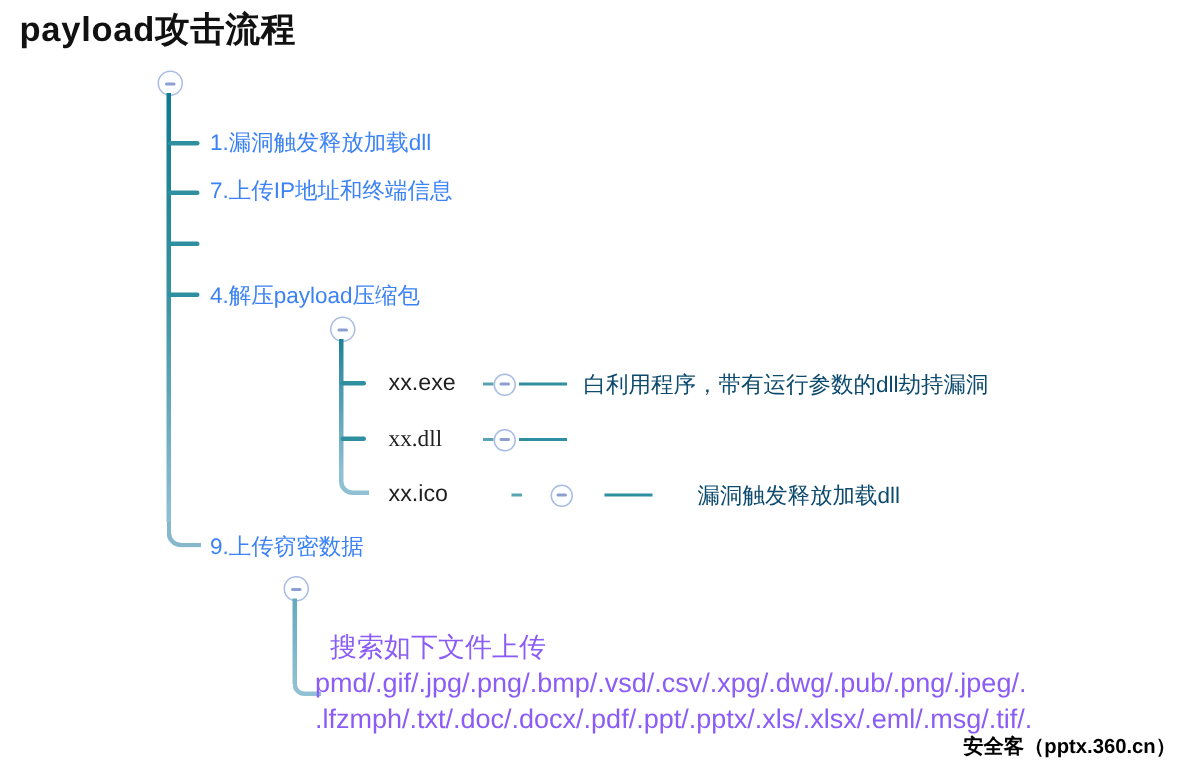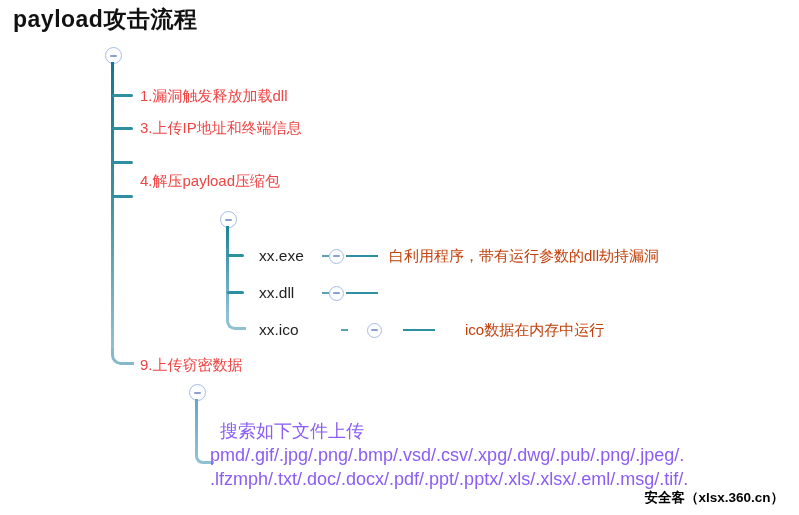--- a/index.html
+++ b/index.html
@@ -28,41 +28,41 @@
     position:absolute; left:111px; top:62px; width:3px; height:286px;
     background:linear-gradient(to bottom,#0d7a91,#37919f 45%,#8fc0d4);
   }
   .corner-main {
     position:absolute; left:111px; top:348px; width:20px; height:14px;
     border-left:3px solid #86b8cb; border-bottom:3px solid #86b8cb;
     border-bottom-left-radius:10px;
   }
   .stub { position:absolute; left:112px; width:21px; height:3px; background:#2e8fa0; border-radius:2px; }
   .stub.s1 { top:94px; } .stub.s2 { top:127px; } .stub.s3 { top:161px; } .stub.s4 { top:195px; }
-  .step { position:absolute; left:140px; font-size:15px; line-height:20px; color:#ef4444; white-space:nowrap; }
-  .step.p1 { top:86px; } .step.p2 { top:118px; } .step.p3 { top:153px; } .step.p4 { top:171px; } .step.p5 { top:355px; }
+  .step { position:absolute; left:140px; font-size:15px; line-height:20px; color:#3b82f6; white-space:nowrap; }
+  .step.p1 { top:86px; } .step.p2 { top:118px; } .step.p3 { top:153px; } .step.p4 { top:188px; } .step.p5 { top:355px; }
   
   .trunk-sub4 {
     position:absolute; left:226px; top:226px; width:3px; height:88px;
     background:linear-gradient(to bottom,#1d8296,#8fc0d4);
   }
   .corner-sub4 {
     position:absolute; left:226px; top:314px; width:17px; height:13px;
     border-left:3px solid #8fc0d4; border-bottom:3px solid #8fc0d4;
     border-bottom-left-radius:9px;
   }
   .stub4 { position:absolute; left:227px; width:17px; height:3px; background:#2e8fa0; border-radius:2px; }
   .stub4.a { top:254px; } .stub4.b { top:291px; }
   
   .file-row { position:absolute; left:259px; height:20px; display:flex; align-items:center; }
-  .file-row.r1 { top:246px; } .file-row.r2 { top:283px; } .file-row.r3 { top:320px;gap:19px; }
+  .file-row.r1 { top:246px; } .file-row.r2 { top:283px;font-family:Liberation Serif, serif; } .file-row.r3 { top:320px;gap:19px; }
   .file-name { font-size:15.5px; color:#1f1f1f; min-width:57px; white-space:nowrap; }
   .conn-dash { width:7px; height:2px; background:#5aa3b2; margin-left:6px; flex:0 0 auto; }
   .conn-line { width:32px; height:2px; background:#2e8fa0; margin-left:2px; flex:0 0 auto; }
-  .file-desc { margin-left:11px; font-size:15px; color:#c2410c; white-space:nowrap; }
+  .file-desc { margin-left:11px; font-size:15px; color:#0c4a6e; white-space:nowrap; }
   
   .trunk-sub5 {
     position:absolute; left:195px; top:399px; width:3px; height:57px;
     background:linear-gradient(to bottom,#63aabe,#8fc0d4);
   }
   .corner-sub5 {
     position:absolute; left:195px; top:456px; width:16px; height:5px;
     border-left:3px solid #8fc0d4; border-bottom:3px solid #8fc0d4;
     border-bottom-left-radius:8px;
   }
@@ -87,21 +87,21 @@
     <span class="minus"></span>
   </div>
   <div class="trunk-main"></div>
   <div class="corner-main"></div>
   <div class="stub s1"></div>
   <div class="stub s2"></div>
   <div class="stub s3"></div>
   <div class="stub s4"></div>
 
   <div class="step p1">1.漏洞触发释放加载dll</div>
-  <div class="step p2">3.上传IP地址和终端信息</div>
+  <div class="step p2">7.上传IP地址和终端信息</div>
   <div class="step p4">4.解压payload压缩包</div>
   <div class="step p5">9.上传窃密数据</div>
 
   <div class="node" style="left:220px; top:211px;">
     <span class="minus"></span>
   </div>
   <div class="trunk-sub4"></div>
   <div class="corner-sub4"></div>
   <div class="stub4 a"></div>
   <div class="stub4 b"></div>
@@ -123,30 +123,30 @@
       </span>
     <span class="conn-line"></span>
   </div>
   <div class="file-row r3">
     <span class="file-name">xx.ico</span>
     <span class="conn-dash"></span>
     <span class="node inline">
         <span class="minus"></span>
       </span>
     <span class="conn-line"></span>
-    <span class="file-desc">ico数据在内存中运行</span>
+    <span class="file-desc">漏洞触发释放加载dll</span>
   </div>
 
   <div class="node" style="left:189px; top:384px;">
     <span class="minus"></span>
   </div>
   <div class="trunk-sub5"></div>
   <div class="corner-sub5"></div>
 
   <div class="note">
     <div class="line first">搜索如下文件上传</div>
     <div class="line">pmd/.gif/.jpg/.png/.bmp/.vsd/.csv/.xpg/.dwg/.pub/.png/.jpeg/.</div>
     <div class="line">.lfzmph/.txt/.doc/.docx/.pdf/.ppt/.pptx/.xls/.xlsx/.eml/.msg/.tif/.</div>
   </div>
 
-  <div class="watermark">安全客（xlsx.360.cn）</div>
+  <div class="watermark">安全客（pptx.360.cn）</div>
 
 </div>
 
 </body></html>

